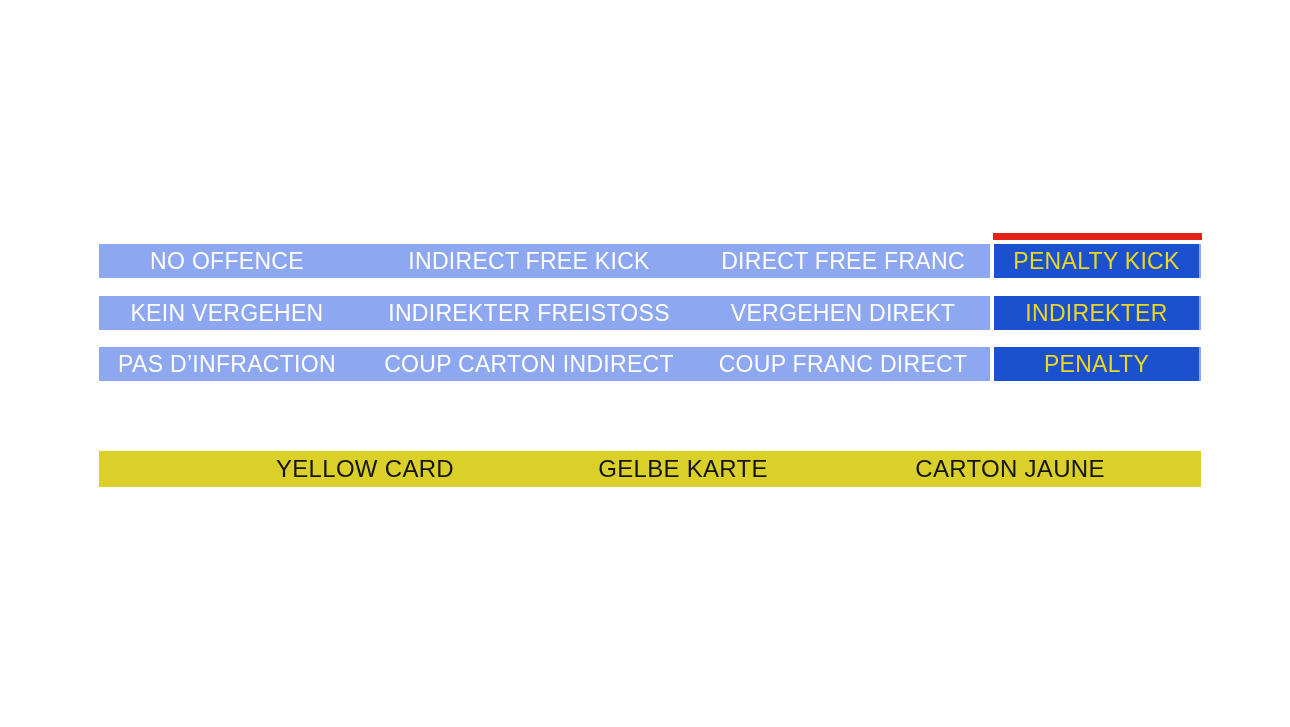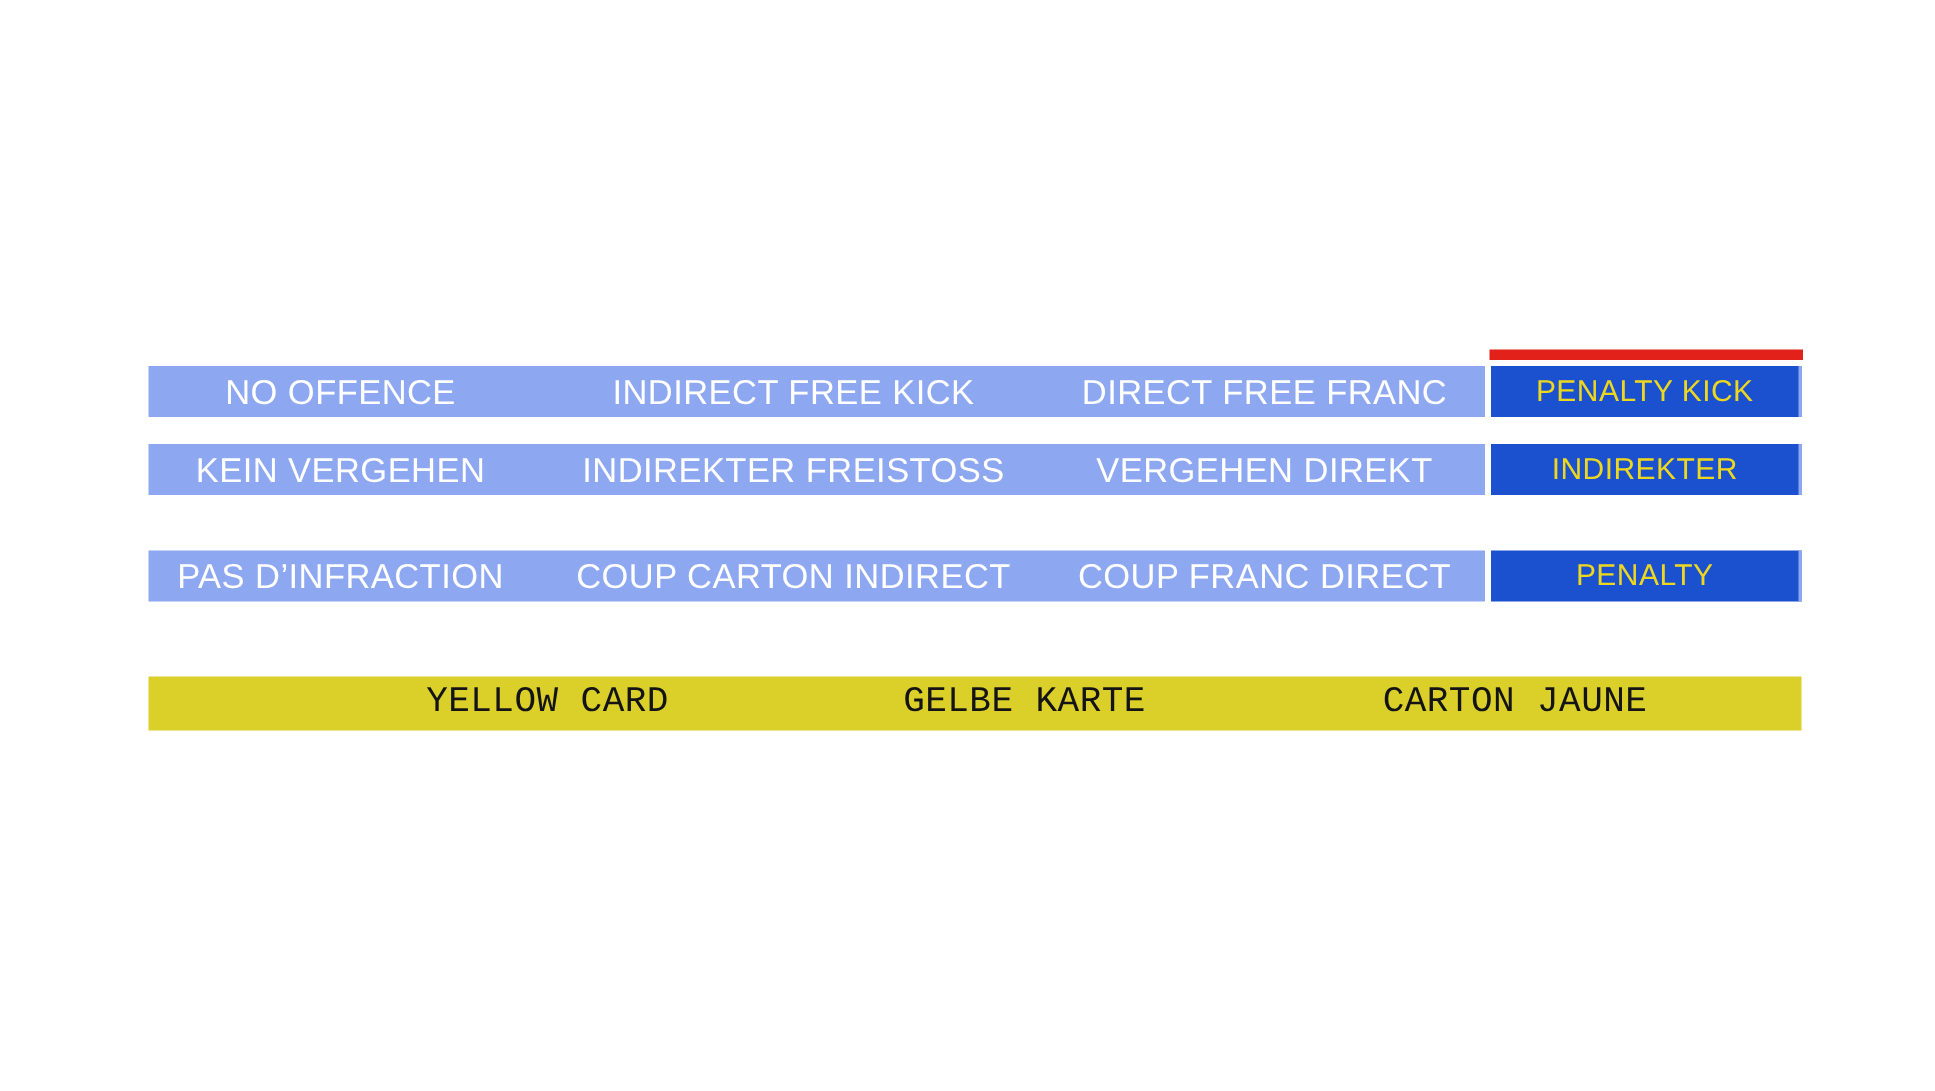--- a/index.html
+++ b/index.html
@@ -31,21 +31,21 @@
     background: var(--red, #e3211b);
   }
   .lang-row {
     position: absolute;
     left: 0;
     width: 1102px;
     height: 34px;
   }
   .row-english { top: 244px; text-align: right; }
   .row-german  { top: 296px; padding-left: 48px; }
-  .row-french  { top: 347px; margin-top: 20px; }
+  .row-french  { top: 347px; }
   .band {
     position: absolute;
     left: 0;
     top: 0;
     width: 891px;
     height: 34px;
     background: var(--light_blue, #8da7f1);
   }
   .cell {
     position: absolute;
@@ -70,21 +70,21 @@
     height: 34px;
     background: var(--dark_blue, #1b51ce);
     border-right: 2px solid var(--light_blue, #8da7f1);
     box-sizing: border-box;
     display: flex;
     align-items: center;
     justify-content: center;
   }
   .penalty-cell span {
     color: var(--yellow_text, #edd71f);
-    font-size: 20px;
+    font-size: 23px;
     font-weight: 400;
     letter-spacing: 0.3px;
     white-space: nowrap;
   }
   .yellow-bar {
     position: absolute;
     left: 0;
     top: 451px;
     width: 1102px;
     height: 36px;
@@ -94,21 +94,20 @@
     position: absolute;
     top: 0;
     height: 36px;
     line-height: 36px;
     transform: translateX(-50%);
     white-space: nowrap;
     color: var(--dark_text, #141414);
     font-size: 24px;
     font-weight: 400;
     letter-spacing: 0.3px;
-    font-family: Liberation Mono, monospace;
   }
   .y1 { left: 266px; }
   .y2 { left: 584px; }
   .y3 { left: 911px; }
 </style>
 </head>
 <body>
 
 <div class="canvas">
   <div class="stage">

